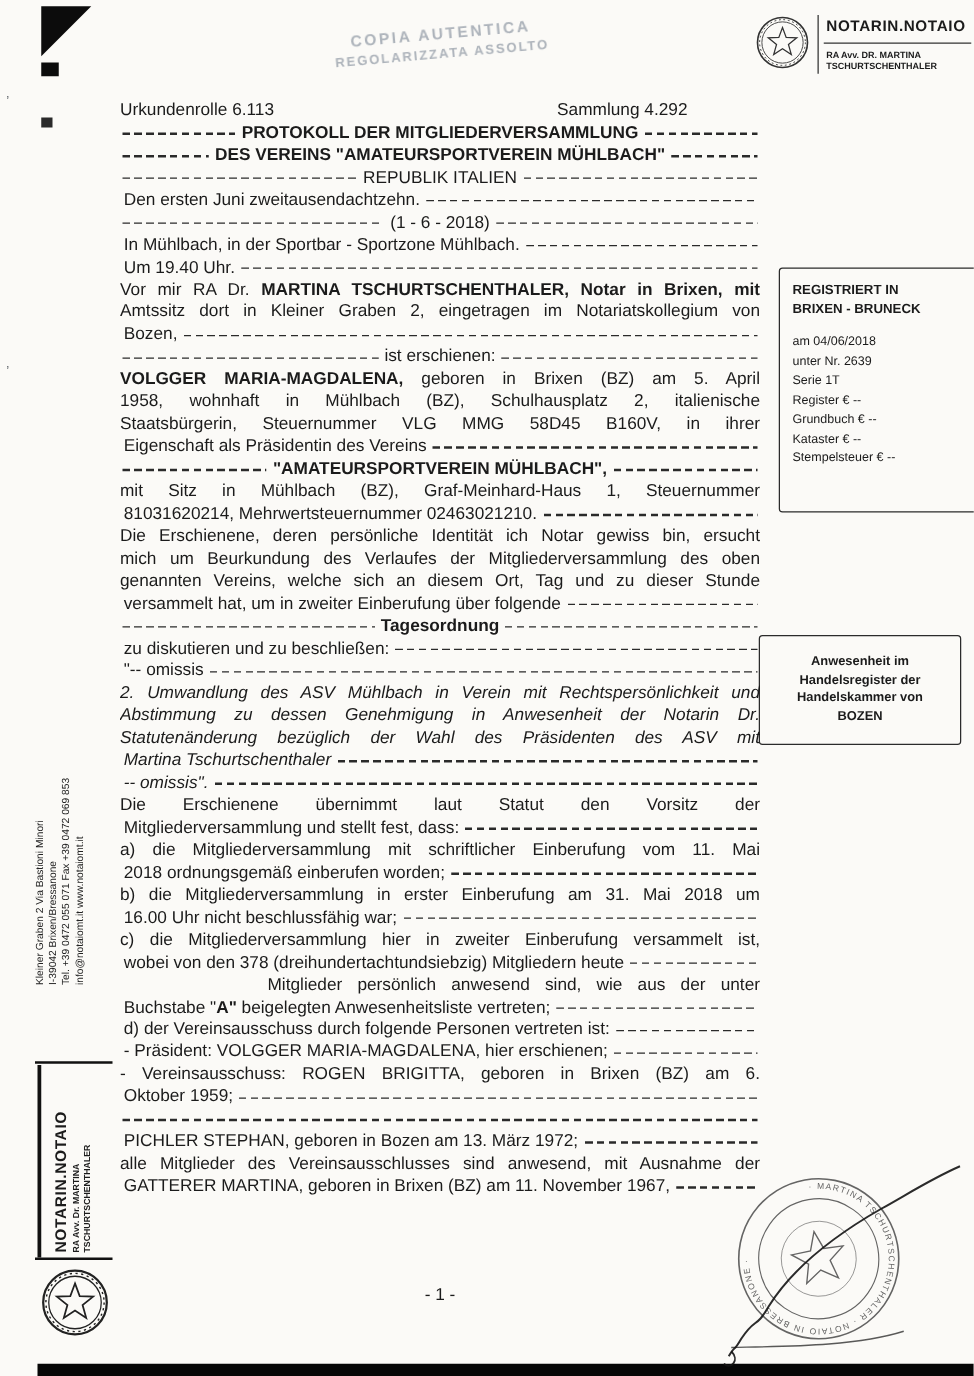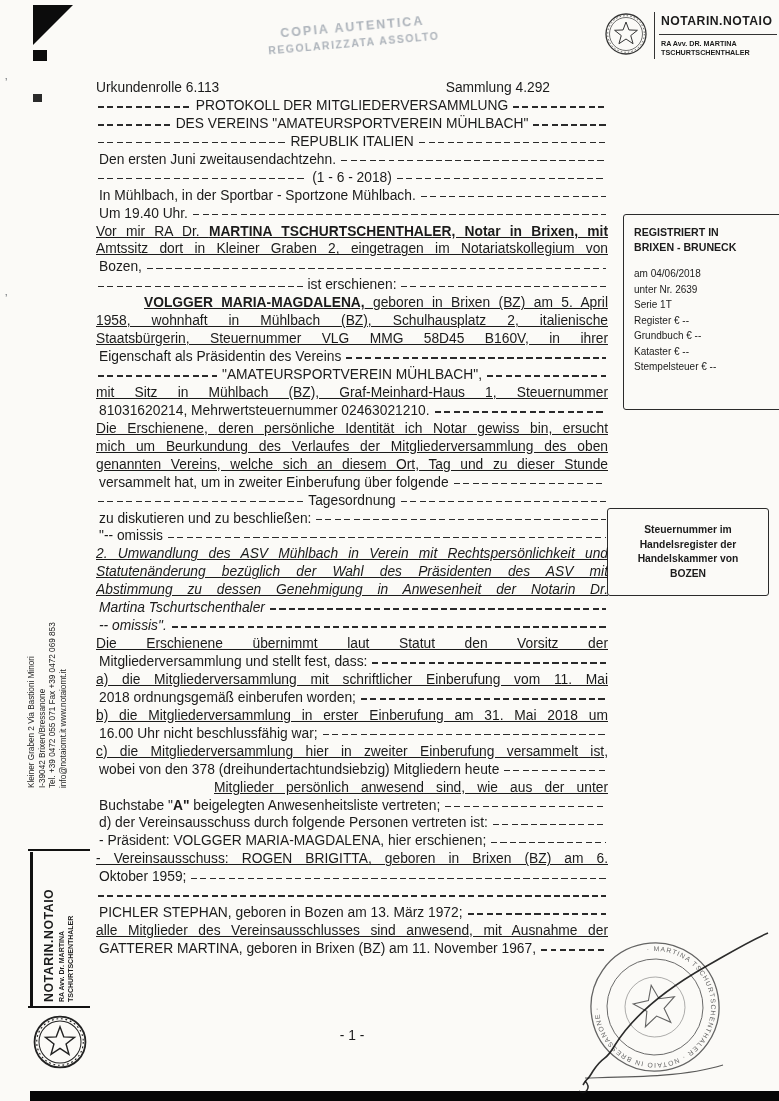--- a/index.html
+++ b/index.html
@@ -8,22 +8,22 @@
     background:#fbfaf7;color:#1b1b1b;
     font-family:"Liberation Sans", sans-serif;
   }
   
   .doc{position:absolute;left:96px;top:79px;width:512px;}
   .line{
     height:17.95px;line-height:17.95px;font-size:13.8px;
     overflow:hidden;white-space:nowrap;
   }
   .line.flex{display:flex;align-items:center;}
-  .line.justify{white-space:normal;text-align:justify;text-align-last:justify;text-decoration:underline;}
-  .line.bold .ctext, .line.bold{font-weight:normal;}
+  .line.justify{white-space:normal;text-align:justify;text-align-last:justify;}
+  .line.bold .ctext, .line.bold{font-weight:bold;}
   .line.italic{font-style:italic;}
   .ctext{white-space:nowrap;padding:0 3px;}
   .dash{
     flex:1 1 auto;min-width:8px;height:1.4px;align-self:center;margin:2px 2px 0 2px;
     background:repeating-linear-gradient(90deg,#2a2a2a 0 6px,transparent 6px 9.5px);
   }
   #top-row{display:flex;}
   #top-row .sammlung{margin-left:auto;margin-right:58px;}
   .page-number{position:absolute;left:96px;top:1028px;width:512px;text-align:center;font-size:13.8px;}
 
@@ -134,21 +134,21 @@
       <div class="reg-line">Serie 1T</div>
       <div class="reg-line">Register € --</div>
       <div class="reg-line">Grundbuch € --</div>
       <div class="reg-line">Kataster € --</div>
       <div class="reg-line">Stempelsteuer € --</div>
     </div>
 </div>
 
 <div class="hr-box">
   <div id="hr-lines">
-      <div class="hr-line">Steuernummer im</div>
+      <div class="hr-line">Anwesenheit im</div>
       <div class="hr-line">Handelsregister der</div>
       <div class="hr-line">Handelskammer von</div>
       <div class="hr-line">BOZEN</div>
     </div>
 </div>
 
 <div class="doc">
   <div class="line flex" id="top-row">
     <span>Urkundenrolle 6.113</span>
     <span class="sammlung">Sammlung 4.292</span>
@@ -190,21 +190,21 @@
       <div class="line justify">Amtssitz dort in Kleiner Graben 2, eingetragen im Notariatskollegium von</div>
       <div class="line flex">
         <span class="ctext">Bozen,</span>
         <span class="dash"></span>
       </div>
       <div class="line flex">
         <span class="dash"></span>
         <span class="ctext">ist erschienen:</span>
         <span class="dash"></span>
       </div>
-      <div class="line justify"><span style="font-weight: bold; margin-left: 48px;">VOLGGER MARIA-MAGDALENA,</span><span> geboren in Brixen (BZ) am 5. April</span></div>
+      <div class="line justify"><span style="font-weight: bold;">VOLGGER MARIA-MAGDALENA,</span><span> geboren in Brixen (BZ) am 5. April</span></div>
       <div class="line justify">1958, wohnhaft in Mühlbach (BZ), Schulhausplatz 2, italienische</div>
       <div class="line justify">Staatsbürgerin, Steuernummer VLG MMG 58D45 B160V, in ihrer</div>
       <div class="line flex">
         <span class="ctext">Eigenschaft als Präsidentin des Vereins</span>
         <span class="dash"></span>
       </div>
       <div class="line flex bold">
         <span class="dash"></span>
         <span class="ctext">"AMATEURSPORTVEREIN MÜHLBACH",</span>
         <span class="dash"></span>
@@ -228,22 +228,22 @@
       </div>
       <div class="line flex">
         <span class="ctext">zu diskutieren und zu beschließen:</span>
         <span class="dash"></span>
       </div>
       <div class="line flex">
         <span class="ctext">"-- omissis</span>
         <span class="dash"></span>
       </div>
       <div class="line justify italic">2. Umwandlung des ASV Mühlbach in Verein mit Rechtspersönlichkeit und</div>
+      <div class="line justify italic">Abstimmung zu dessen Genehmigung in Anwesenheit der Notarin Dr.</div>
       <div class="line justify italic">Statutenänderung bezüglich der Wahl des Präsidenten des ASV mit</div>
-      <div class="line justify italic">Abstimmung zu dessen Genehmigung in Anwesenheit der Notarin Dr.</div>
       <div class="line flex italic">
         <span class="ctext">Martina Tschurtschenthaler</span>
         <span class="dash"></span>
       </div>
       <div class="line flex italic">
         <span class="ctext">-- omissis".</span>
         <span class="dash"></span>
       </div>
       <div class="line justify">Die Erschienene übernimmt laut Statut den Vorsitz der</div>
       <div class="line flex">

